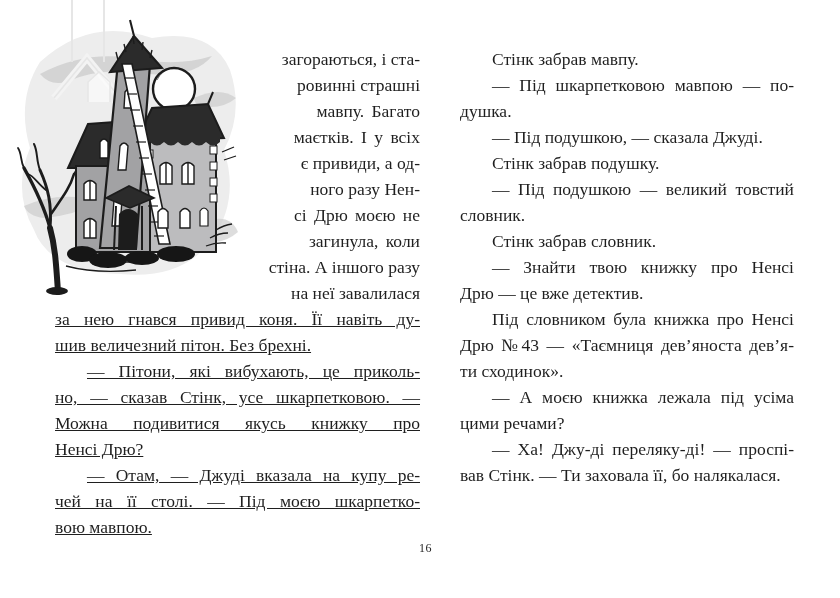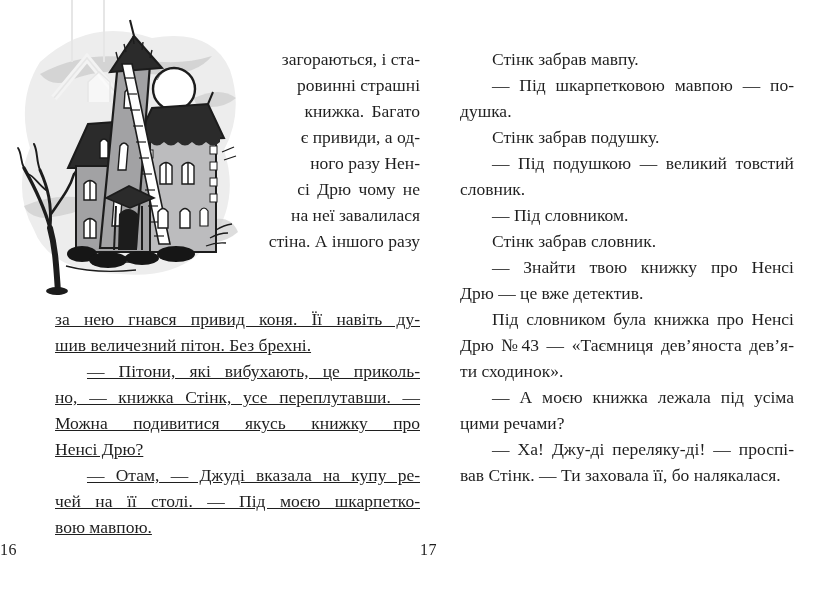--- a/index.html
+++ b/index.html
@@ -19,21 +19,21 @@
   .rightbody{left:40px;top:46px;width:334px;}
 
   .line{text-align:justify;text-align-last:justify;}
   .line.end{text-align:left;text-align-last:left;white-space:nowrap;}
   .line.indent{text-indent:32px;}
   .wline{white-space:nowrap;}
   .wline.wide{word-spacing:3px;}
 
   .pagenum{
     position:absolute;left:0;width:100%;top:541px;
-    text-align:left;font-size:16px;letter-spacing:.5px;
+    text-align:right;font-size:12px;letter-spacing:.5px;
   }
 
   .illo{position:absolute;left:10px;top:0;}
 
   
   .f-ink{fill:var(--ink,#1c1c1c);}   .s-ink{stroke:var(--ink,#1c1c1c);}
   .f-wall{fill:var(--wall,#a2a2a4);} .f-wall2{fill:var(--wall2,#b9b9bb);}
   .f-roof{fill:var(--roof,#2b2b2b);} .f-cloud{fill:var(--cloud,#ededed);}
   .f-cloud2{fill:var(--cloud2,#d0d0d0);} .f-moon{fill:var(--moon,#ffffff);}
   .f-bush{fill:var(--bush,#161616);} .s-wm{stroke:var(--wm,#e7e7e7);}
@@ -166,52 +166,54 @@
         <path d="M206,230 q8,-5 16,-6"></path>
           <path d="M212,152 l12,-5"></path>
           <path d="M214,160 l12,-4"></path>
       </g>
     </g>
   </svg>
 
   <div class="textblock wrapblock">
       <div class="wline">загораються, і ста-</div>
       <div class="wline">ровинні страшні</div>
-      <div class="wline wide">книжка. Багато</div>
+      <div class="wline wide">мавпу. Багато</div>
+      <div class="wline wide">маєтків. І у всіх</div>
       <div class="wline">є привиди, а од-</div>
       <div class="wline">ного разу Нен-</div>
-      <div class="wline wide">сі Дрю чому не</div>
+      <div class="wline wide">сі Дрю моєю не</div>
+      <div class="wline wide">загинула, коли</div>
+      <div class="wline">стіна. А іншого разу</div>
       <div class="wline">на неї завалилася</div>
-      <div class="wline">стіна. А іншого разу</div>
     </div>
 
   <div class="textblock leftbody">
       <div class="line">за нею гнався привид коня. Її навіть ду-</div>
       <div class="line end">шив величезний пітон. Без брехні.</div>
       <div class="line indent">— Пітони, які вибухають, це приколь-</div>
-      <div class="line">но, — книжка Стінк, усе переплутавши. —</div>
+      <div class="line">но, — сказав Стінк, усе шкарпетковою. —</div>
       <div class="line">Можна подивитися якусь книжку про</div>
       <div class="line end">Ненсі Дрю?</div>
       <div class="line indent">— Отам, — Джуді вказала на купу ре-</div>
       <div class="line">чей на її столі. — Під моєю шкарпетко-</div>
       <div class="line end">вою мавпою.</div>
     </div>
 
   <div class="pagenum">16</div>
 </div>
 
 <div class="page right">
   <div class="textblock rightbody">
       <div class="line indent end">Стінк забрав мавпу.</div>
       <div class="line indent">— Під шкарпетковою мавпою — по-</div>
       <div class="line end">душка.</div>
+      <div class="line indent end">— Під подушкою, — сказала Джуді.</div>
       <div class="line indent end">Стінк забрав подушку.</div>
       <div class="line indent">— Під подушкою — великий товстий</div>
       <div class="line end">словник.</div>
-      <div class="line indent end">— Під словником.</div>
       <div class="line indent end">Стінк забрав словник.</div>
       <div class="line indent">— Знайти твою книжку про Ненсі</div>
       <div class="line end">Дрю — це вже детектив.</div>
       <div class="line indent">Під словником була книжка про Ненсі</div>
       <div class="line">Дрю №43 — «Таємниця дев’яноста дев’я-</div>
       <div class="line end">ти сходинок».</div>
       <div class="line indent">— А моєю книжка лежала під усіма</div>
       <div class="line end">цими речами?</div>
       <div class="line indent">— Ха! Джу-ді переляку-ді! — проспі-</div>
       <div class="line end">вав Стінк. — Ти заховала її, бо налякалася.</div>

